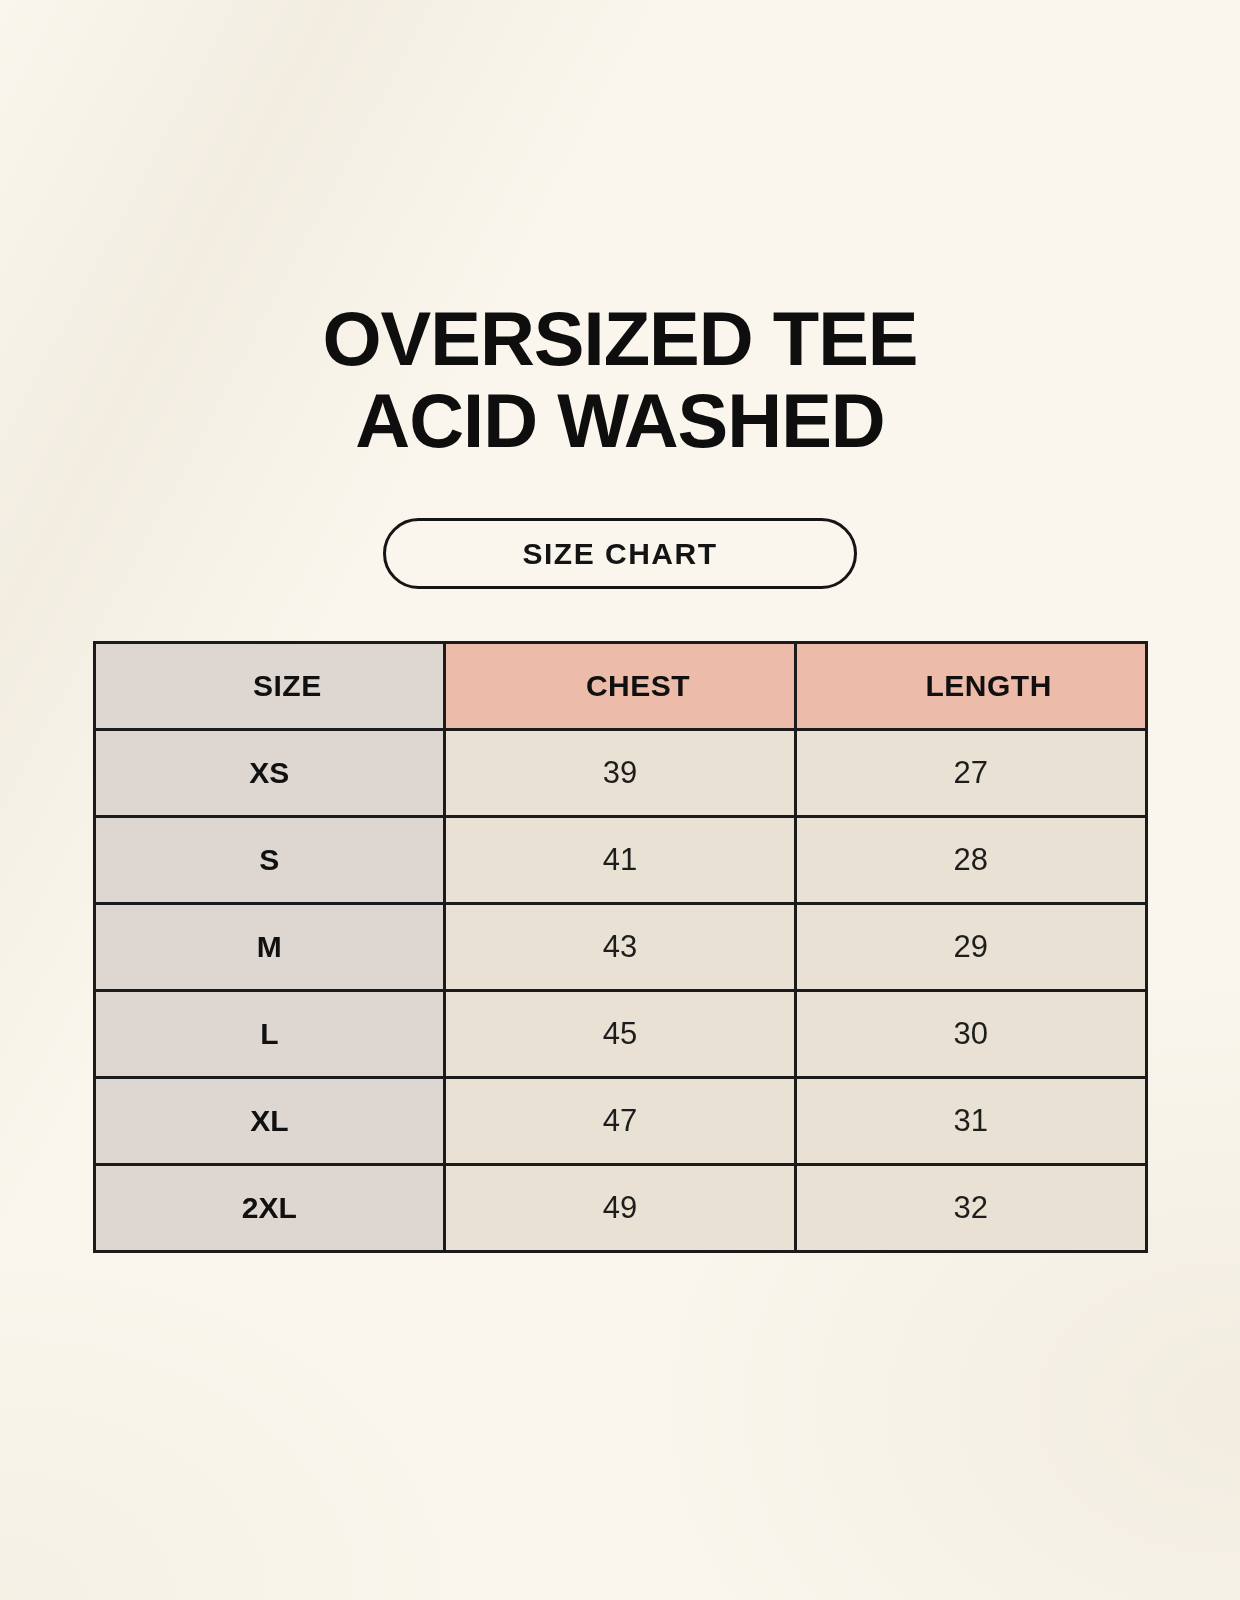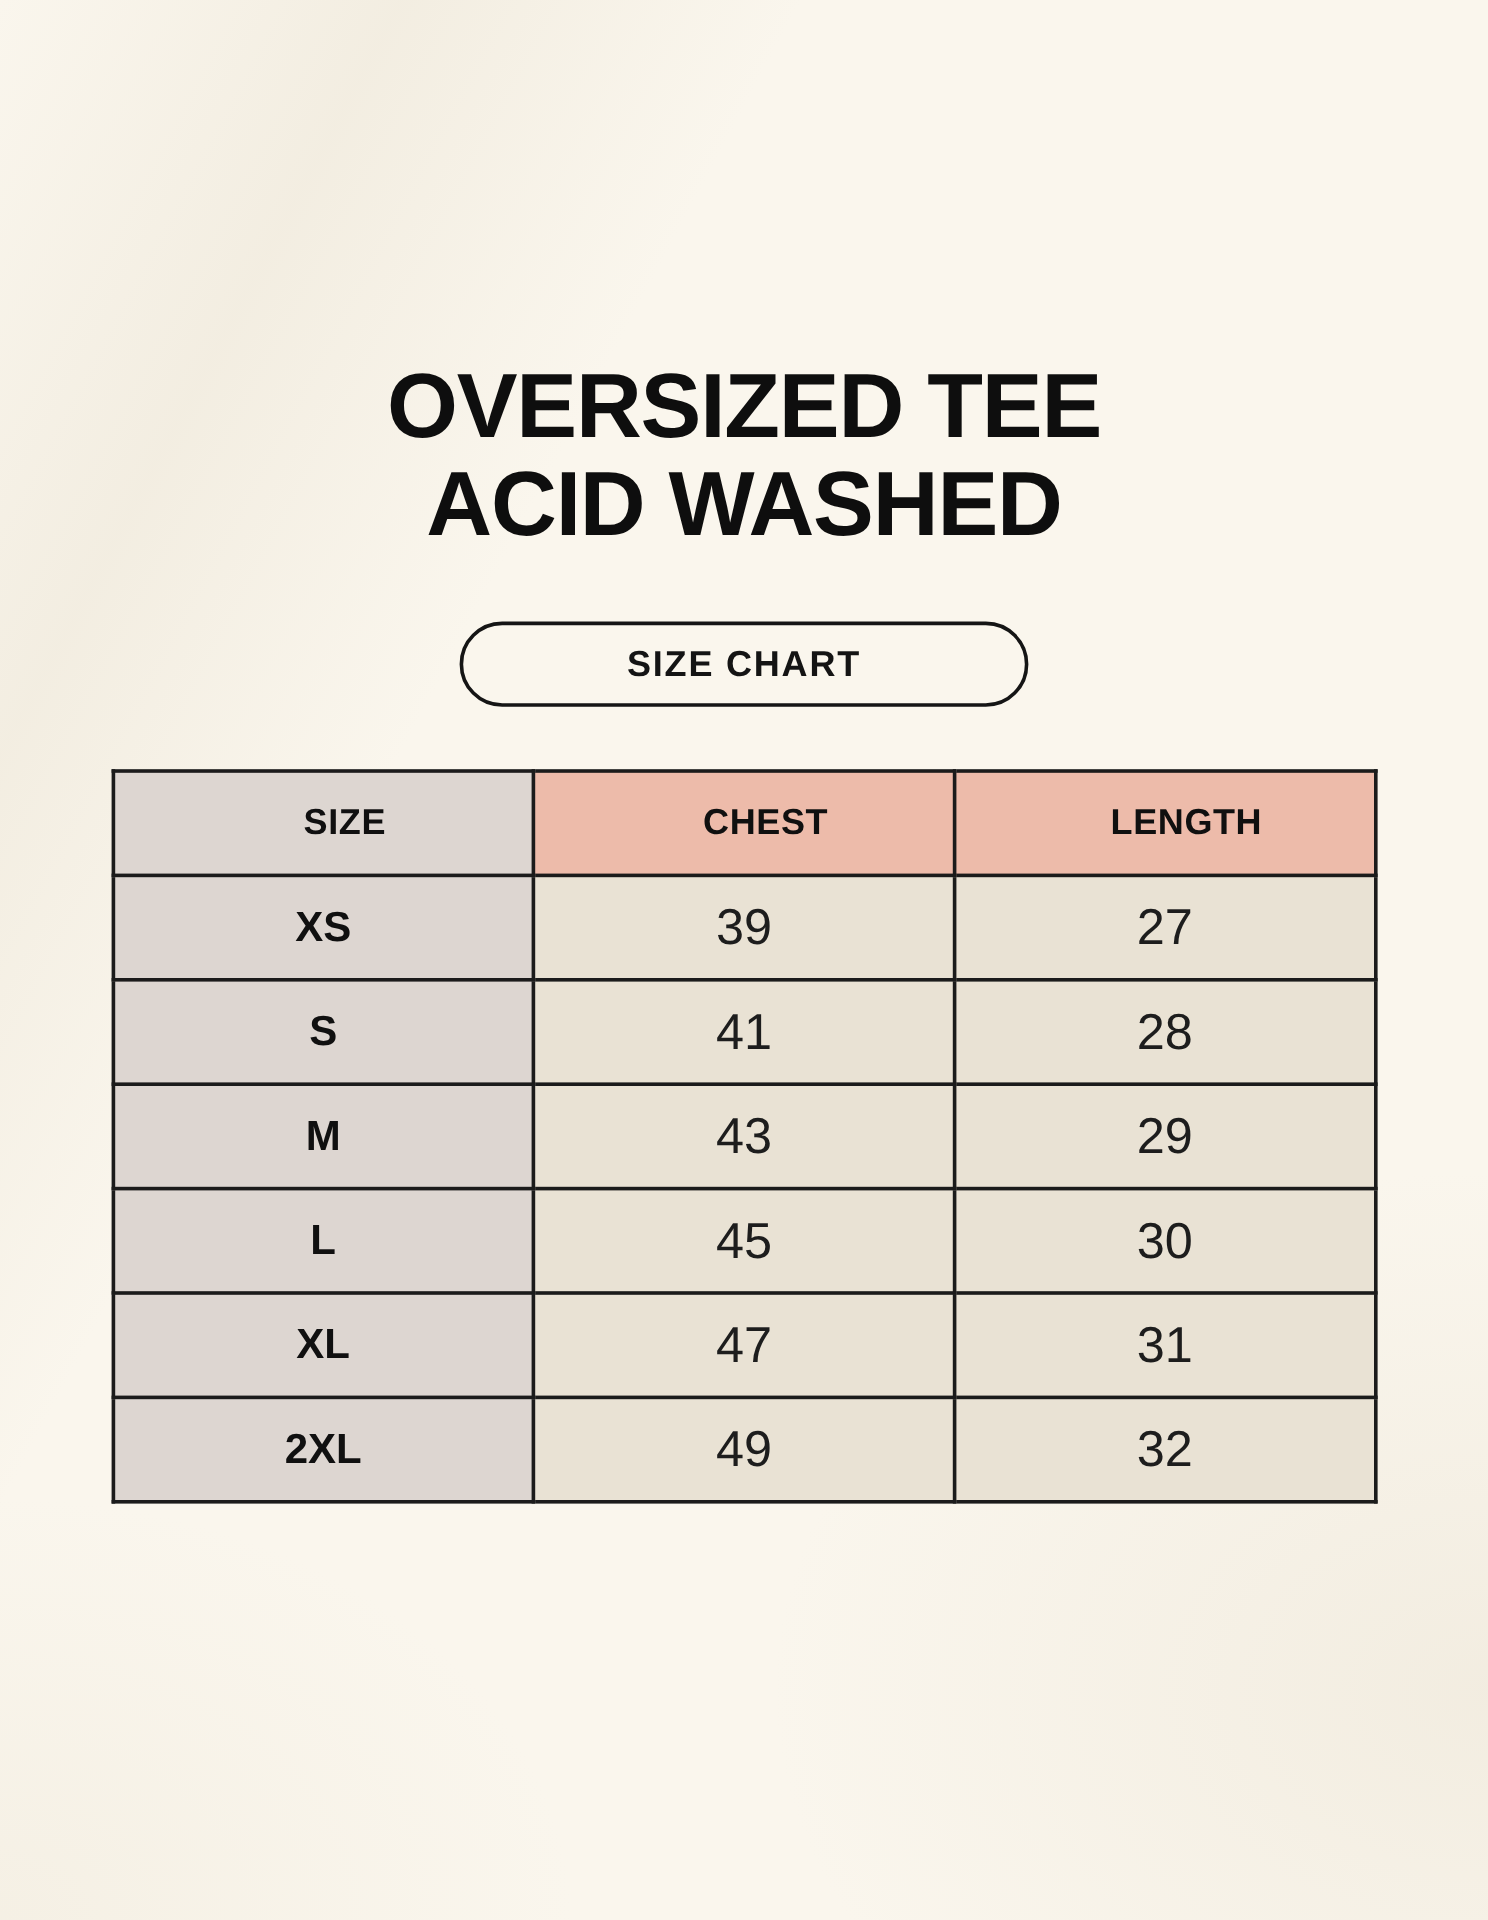--- a/index.html
+++ b/index.html
@@ -67,27 +67,27 @@
     font-size: 30px;
     font-weight: 700;
     letter-spacing: 0.5px;
     color: #101010;
     padding-left: 36px;
   }
   .col-size   { background: var(--size-col-bg, #ddd6d1); }
   .col-measure{ background: var(--header-pink-bg, #edbbaa); }
   .size-table tbody th {
     background: var(--size-col-bg, #ddd6d1);
-    font-size: 35px;
+    font-size: 30px;
     font-weight: 700;
     color: #101010;
   }
   .size-table tbody td {
     background: var(--data-cell-bg, #e9e2d4);
-    font-size: 42px;
+    font-size: 31px;
     font-weight: 400;
     color: #1d1d1d;
   }
   .footnote {
     width: 1055px;
     margin: 13px auto 0 auto;
     text-align: right;
     font-size: 25px;
     font-weight: 700;
     letter-spacing: 0.3px;

